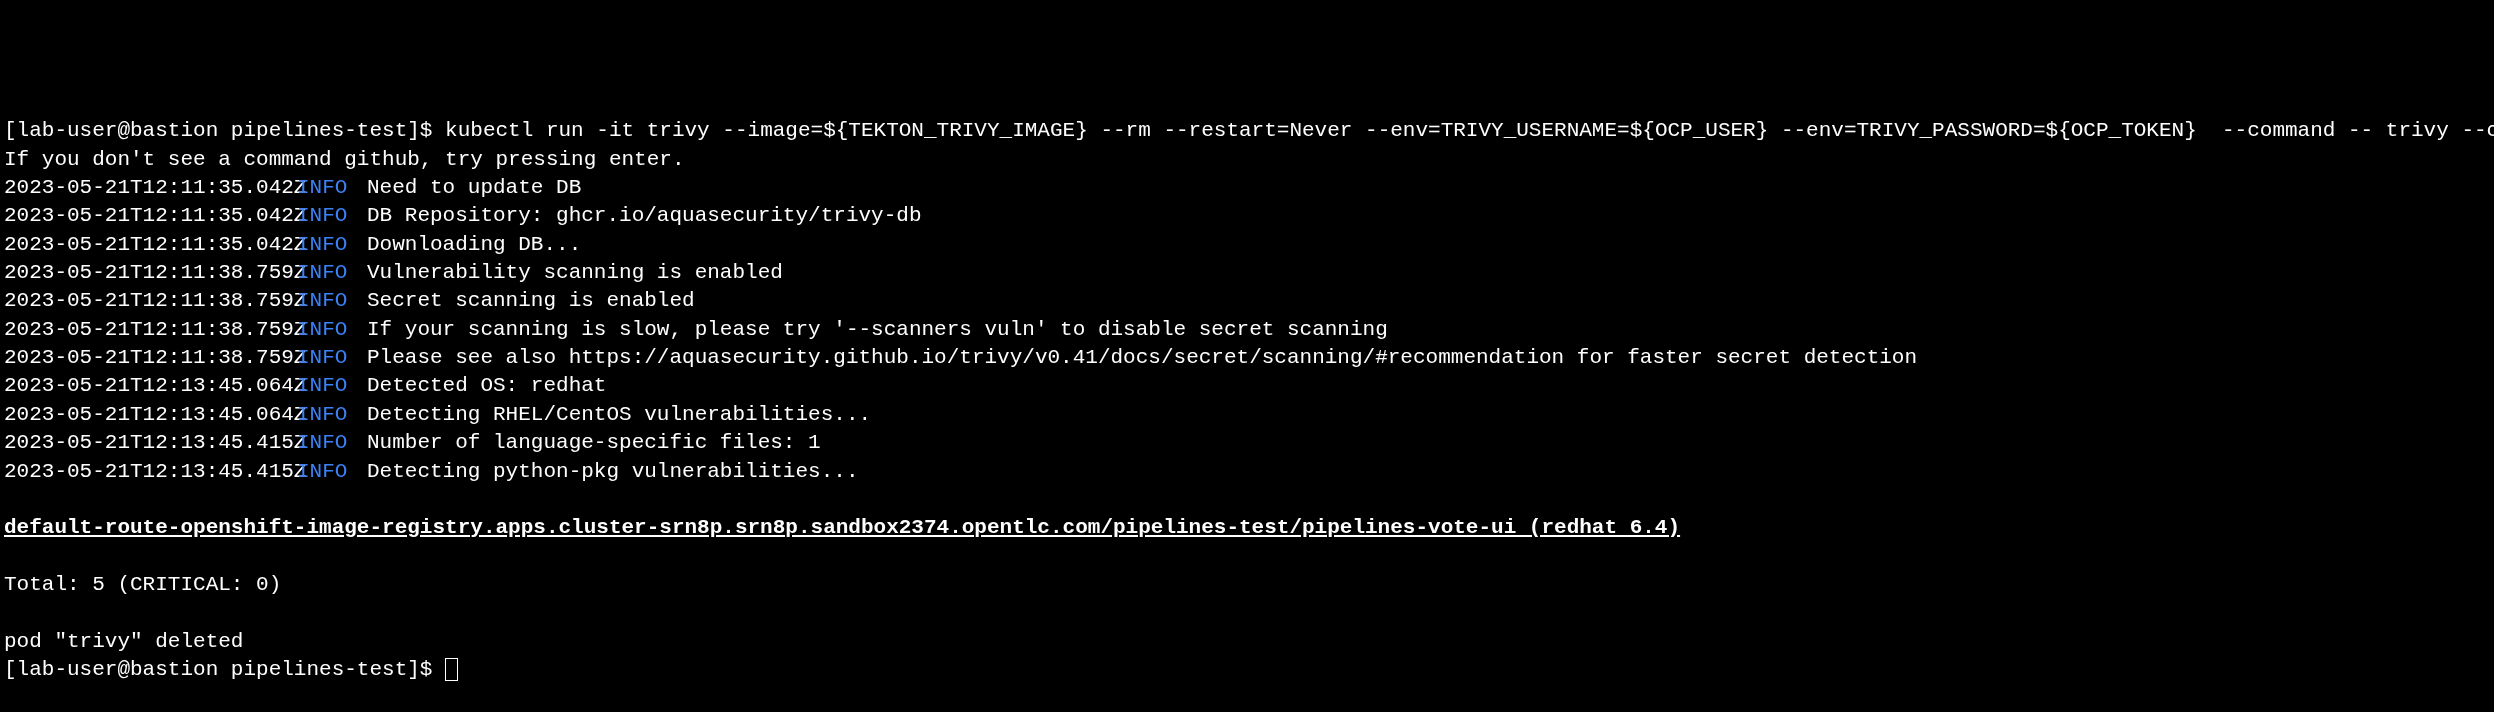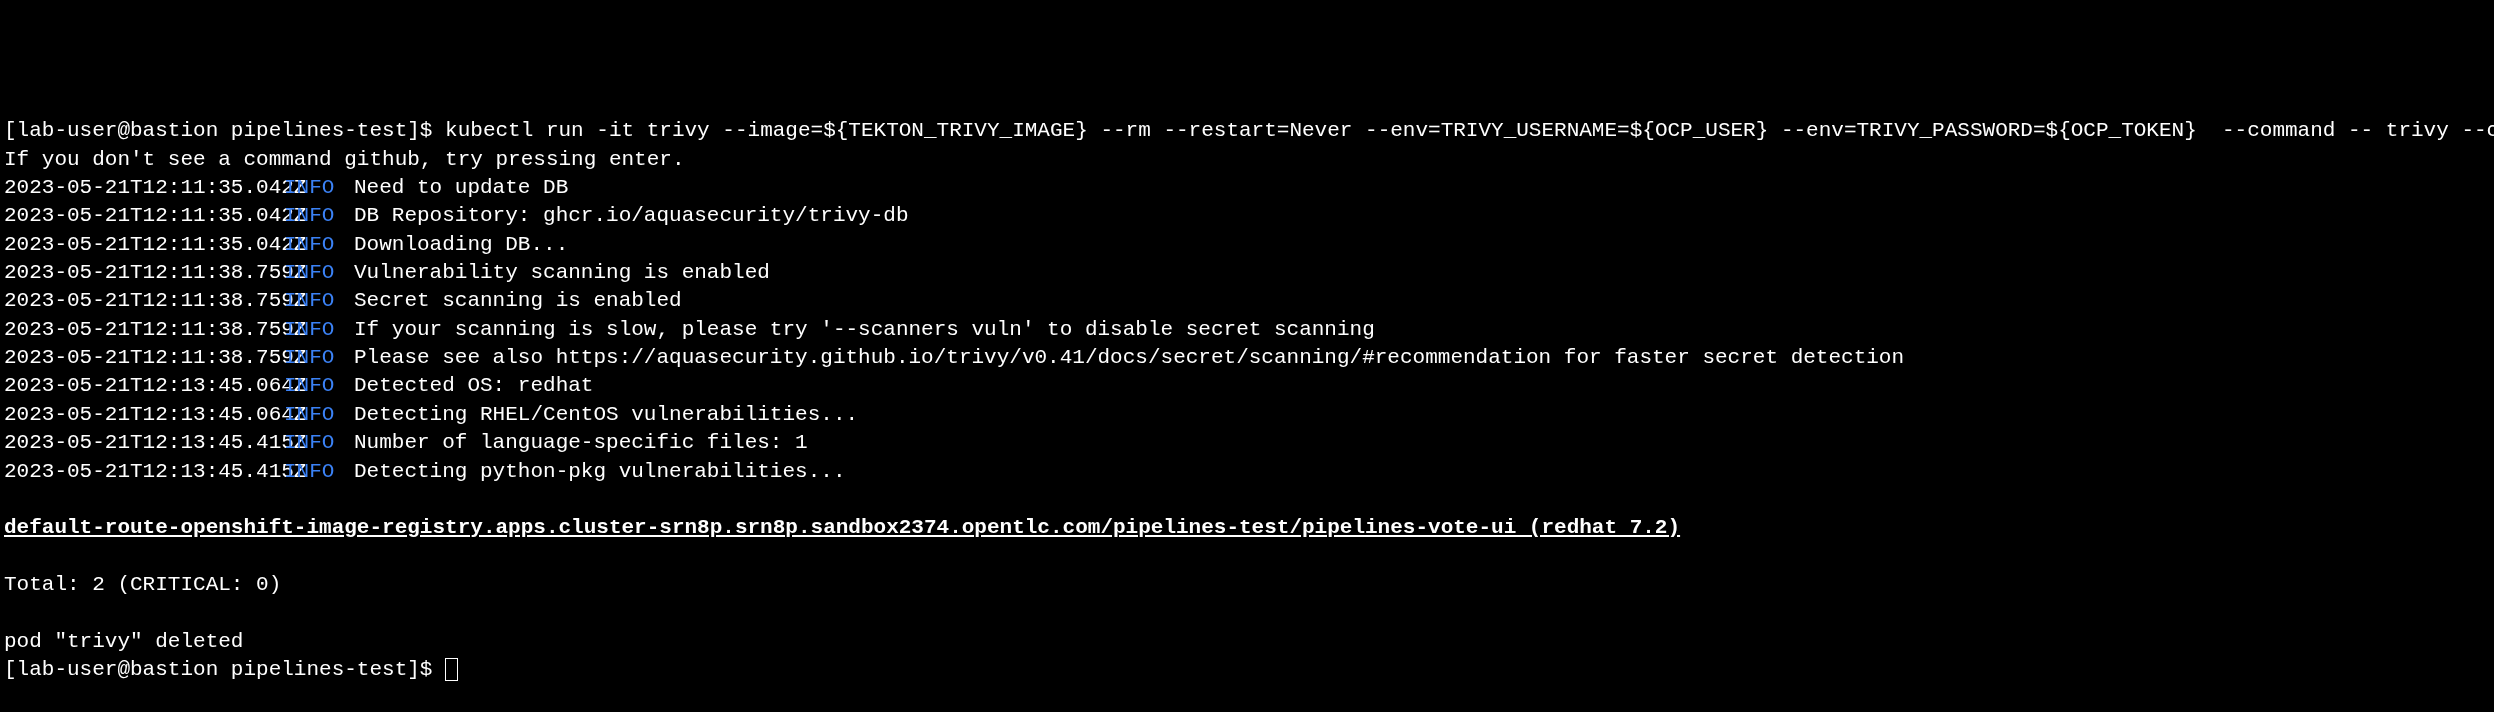--- a/index.html
+++ b/index.html
@@ -7,20 +7,21 @@
       color: #ffffff;
       font-family: 'Courier New', Consolas, monospace;
       font-size: 21px;
       line-height: 1.35;
       margin: 0;
       padding: 4px;
       white-space: pre;
     }
     .info {
       color: #3b82f6;
+      margin-left: 13px;
     }
     .bold-underline {
       font-weight: bold;
       text-decoration: underline;
     }
     .cursor {
       display: inline-block;
       width: 11px;
       height: 21px;
       border: 1px solid #ffffff;
@@ -39,21 +40,21 @@
     }
   </style>
 </head>
 <body>
 
 
 
 <div><span>[lab-user@bastion pipelines-test]$ </span><span>kubectl run -it trivy --image=${TEKTON_TRIVY_IMAGE} --rm --restart=Never --env=TRIVY_USERNAME=${OCP_USER} --env=TRIVY_PASSWORD=${OCP_TOKEN}  --command -- trivy --cache-dir=trivy image --exit-code=1 --no-progress --severity=CRITICAL ${APISERVER}/pipelines-test/pipelines-vote-ui</span>
 <span>If you don't see a command github, try pressing enter.</span>
 <div id="log-container"><span class="log-line"><span class="log-ts">2023-05-21T12:11:35.042Z</span><span class="log-level info">INFO</span><span>Need to update DB</span></span><span class="log-line"><span class="log-ts">2023-05-21T12:11:35.042Z</span><span class="log-level info">INFO</span><span>DB Repository: ghcr.io/aquasecurity/trivy-db</span></span><span class="log-line"><span class="log-ts">2023-05-21T12:11:35.042Z</span><span class="log-level info">INFO</span><span>Downloading DB...</span></span><span class="log-line"><span class="log-ts">2023-05-21T12:11:38.759Z</span><span class="log-level info">INFO</span><span>Vulnerability scanning is enabled</span></span><span class="log-line"><span class="log-ts">2023-05-21T12:11:38.759Z</span><span class="log-level info">INFO</span><span>Secret scanning is enabled</span></span><span class="log-line"><span class="log-ts">2023-05-21T12:11:38.759Z</span><span class="log-level info">INFO</span><span>If your scanning is slow, please try '--scanners vuln' to disable secret scanning</span></span><span class="log-line"><span class="log-ts">2023-05-21T12:11:38.759Z</span><span class="log-level info">INFO</span><span>Please see also https://aquasecurity.github.io/trivy/v0.41/docs/secret/scanning/#recommendation for faster secret detection</span></span><span class="log-line"><span class="log-ts">2023-05-21T12:13:45.064Z</span><span class="log-level info">INFO</span><span>Detected OS: redhat</span></span><span class="log-line"><span class="log-ts">2023-05-21T12:13:45.064Z</span><span class="log-level info">INFO</span><span>Detecting RHEL/CentOS vulnerabilities...</span></span><span class="log-line"><span class="log-ts">2023-05-21T12:13:45.415Z</span><span class="log-level info">INFO</span><span>Number of language-specific files: 1</span></span><span class="log-line"><span class="log-ts">2023-05-21T12:13:45.415Z</span><span class="log-level info">INFO</span><span>Detecting python-pkg vulnerabilities...</span></span></div>
-<span class="bold-underline">default-route-openshift-image-registry.apps.cluster-srn8p.srn8p.sandbox2374.opentlc.com/pipelines-test/pipelines-vote-ui (redhat 7.2)</span>
+<span class="bold-underline">default-route-openshift-image-registry.apps.cluster-srn8p.srn8p.sandbox2374.opentlc.com/pipelines-test/pipelines-vote-ui (redhat 6.4)</span>
 
-<span>Total: 2 (CRITICAL: 0)</span>
+<span>Total: 5 (CRITICAL: 0)</span>
 
 <span>pod "trivy" deleted</span>
 <span>[lab-user@bastion pipelines-test]$ </span><span class="cursor"></span></div>
 
 
 
 
 </body></html>

